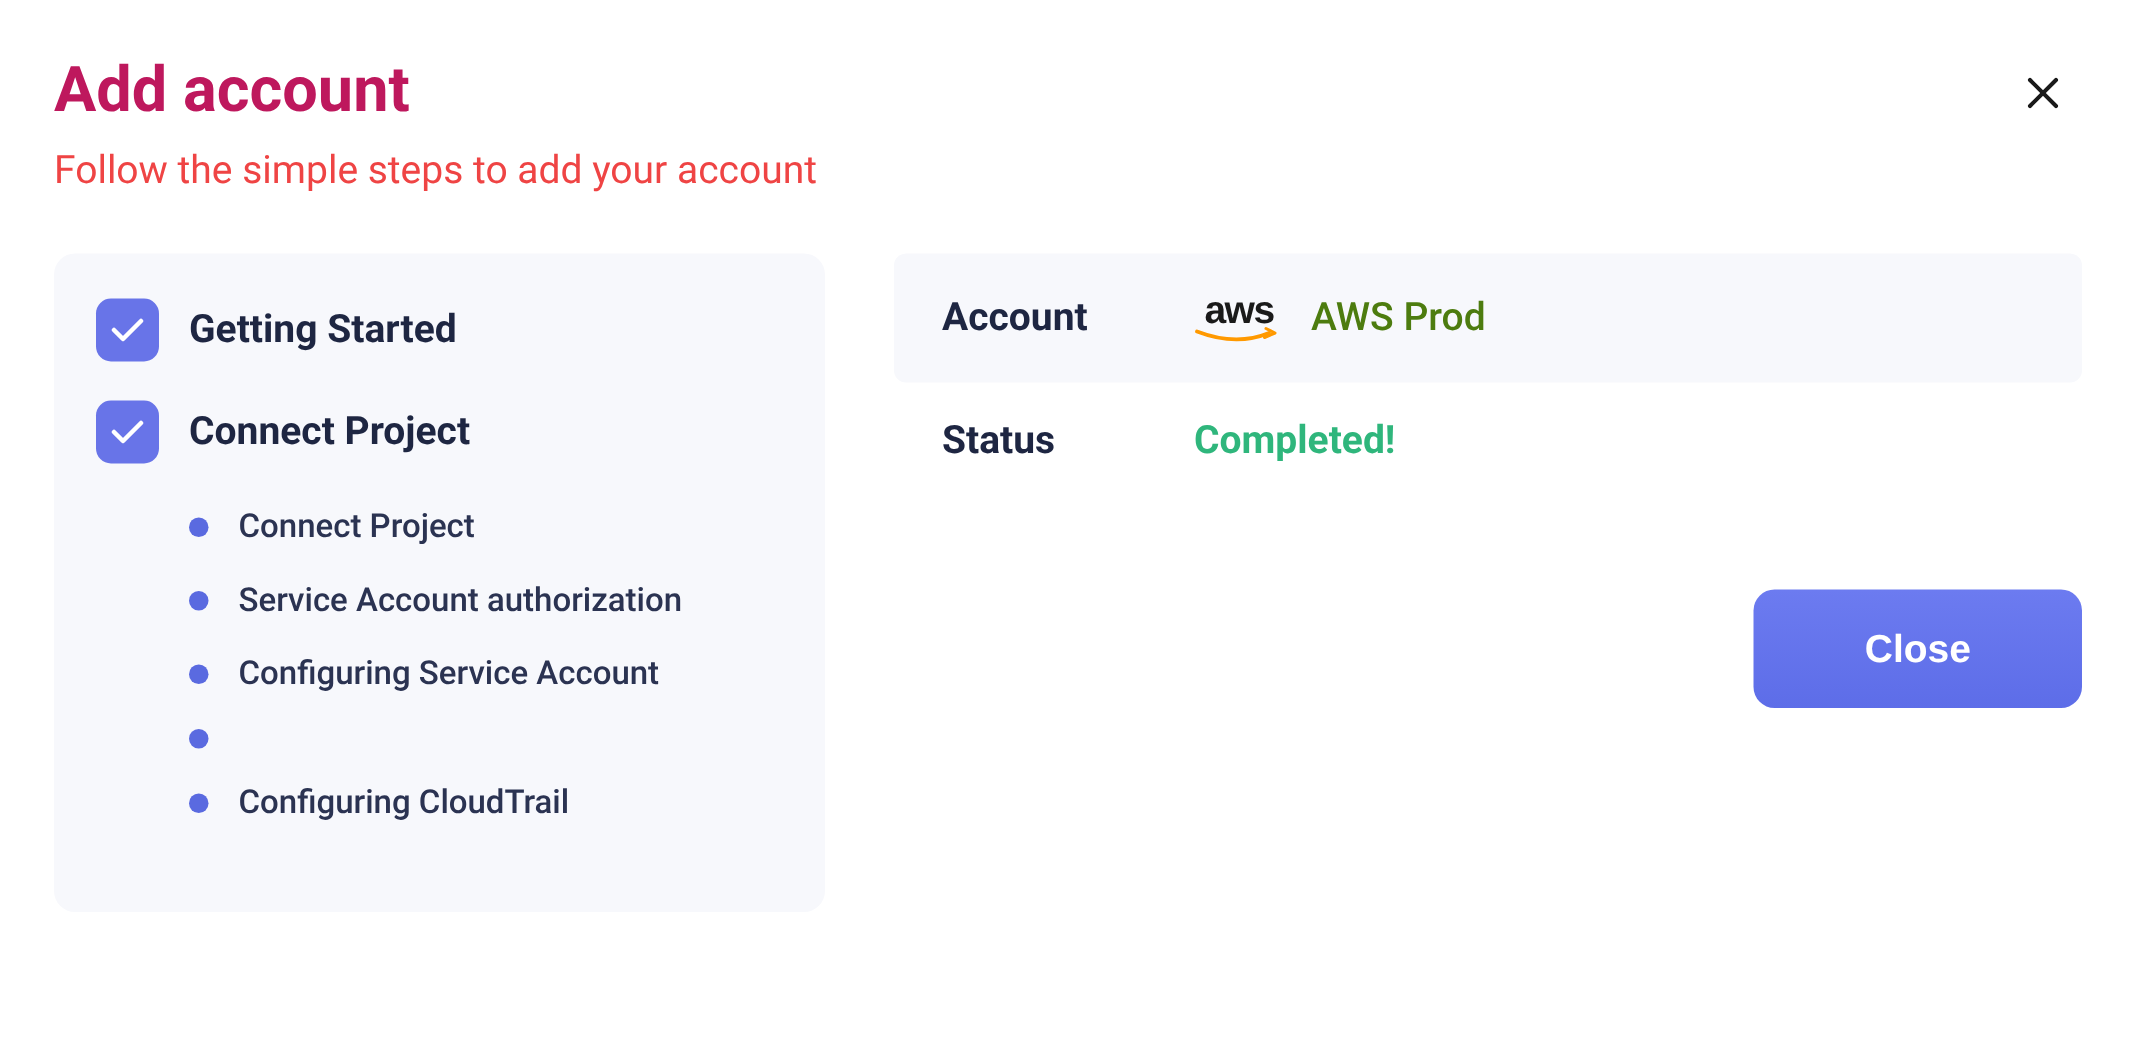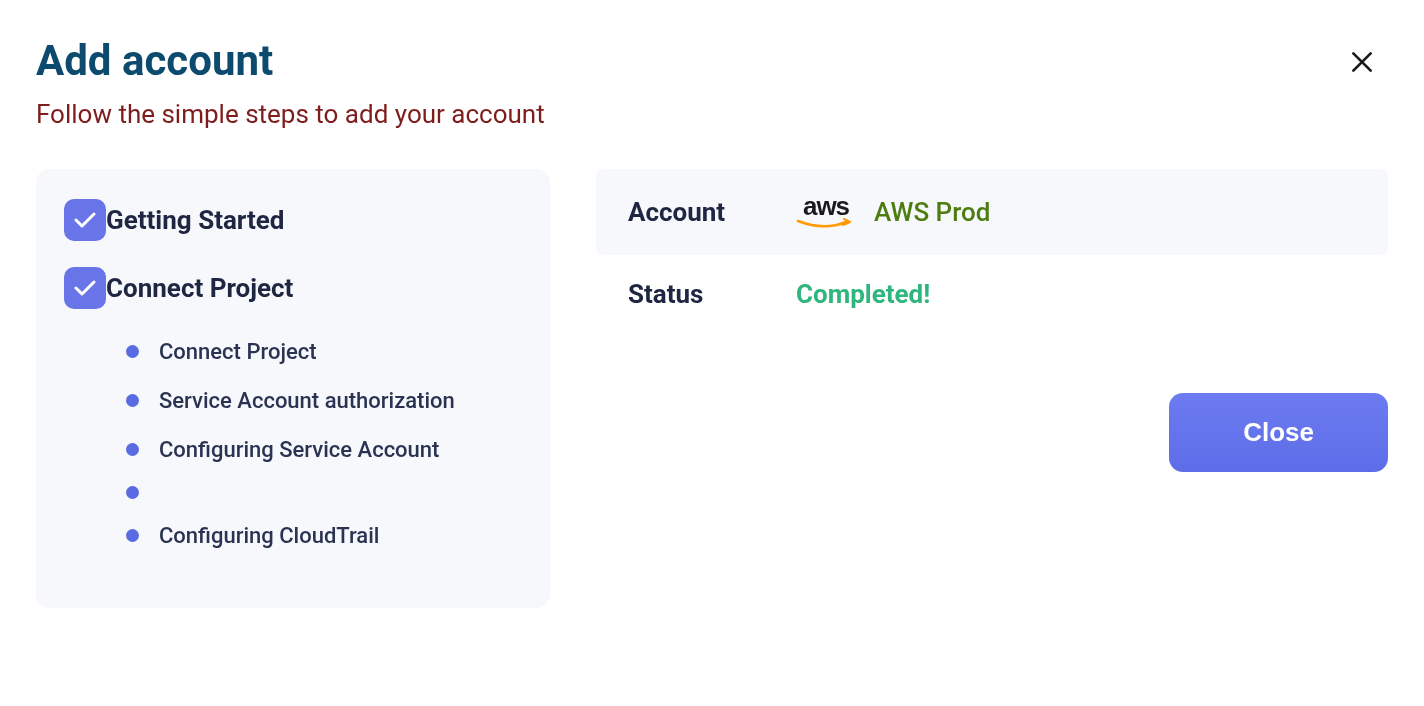--- a/index.html
+++ b/index.html
@@ -14,27 +14,27 @@
       height: 706px;
       padding: 36px;
       position: relative;
     }
     .header {
       margin-bottom: 40px;
     }
     .title {
       font-size: 42px;
       font-weight: 700;
-      color: #0c4a6e;
+      color: #be185d;
       margin-bottom: 14px;
     }
     .subtitle {
       font-size: 26px;
       font-weight: 400;
-      color: #7f1d1d;
+      color: #ef4444;
     }
     .close-x {
       position: absolute;
       top: 46px;
       right: 46px;
       width: 32px;
       height: 32px;
       cursor: pointer;
       display: flex;
       align-items: center;
@@ -50,20 +50,21 @@
     }
     .sidebar {
       background: #f7f8fc;
       border-radius: 14px;
       padding: 30px 28px 60px 28px;
       width: 514px;
     }
     .step {
       display: flex;
       align-items: center;
+      gap: 20px;
       margin-bottom: 30px;
     }
     .step:last-child {
       margin-bottom: 0;
     }
     .check-icon {
       width: 42px;
       height: 42px;
       background: #6874e8;
       border-radius: 10px;

